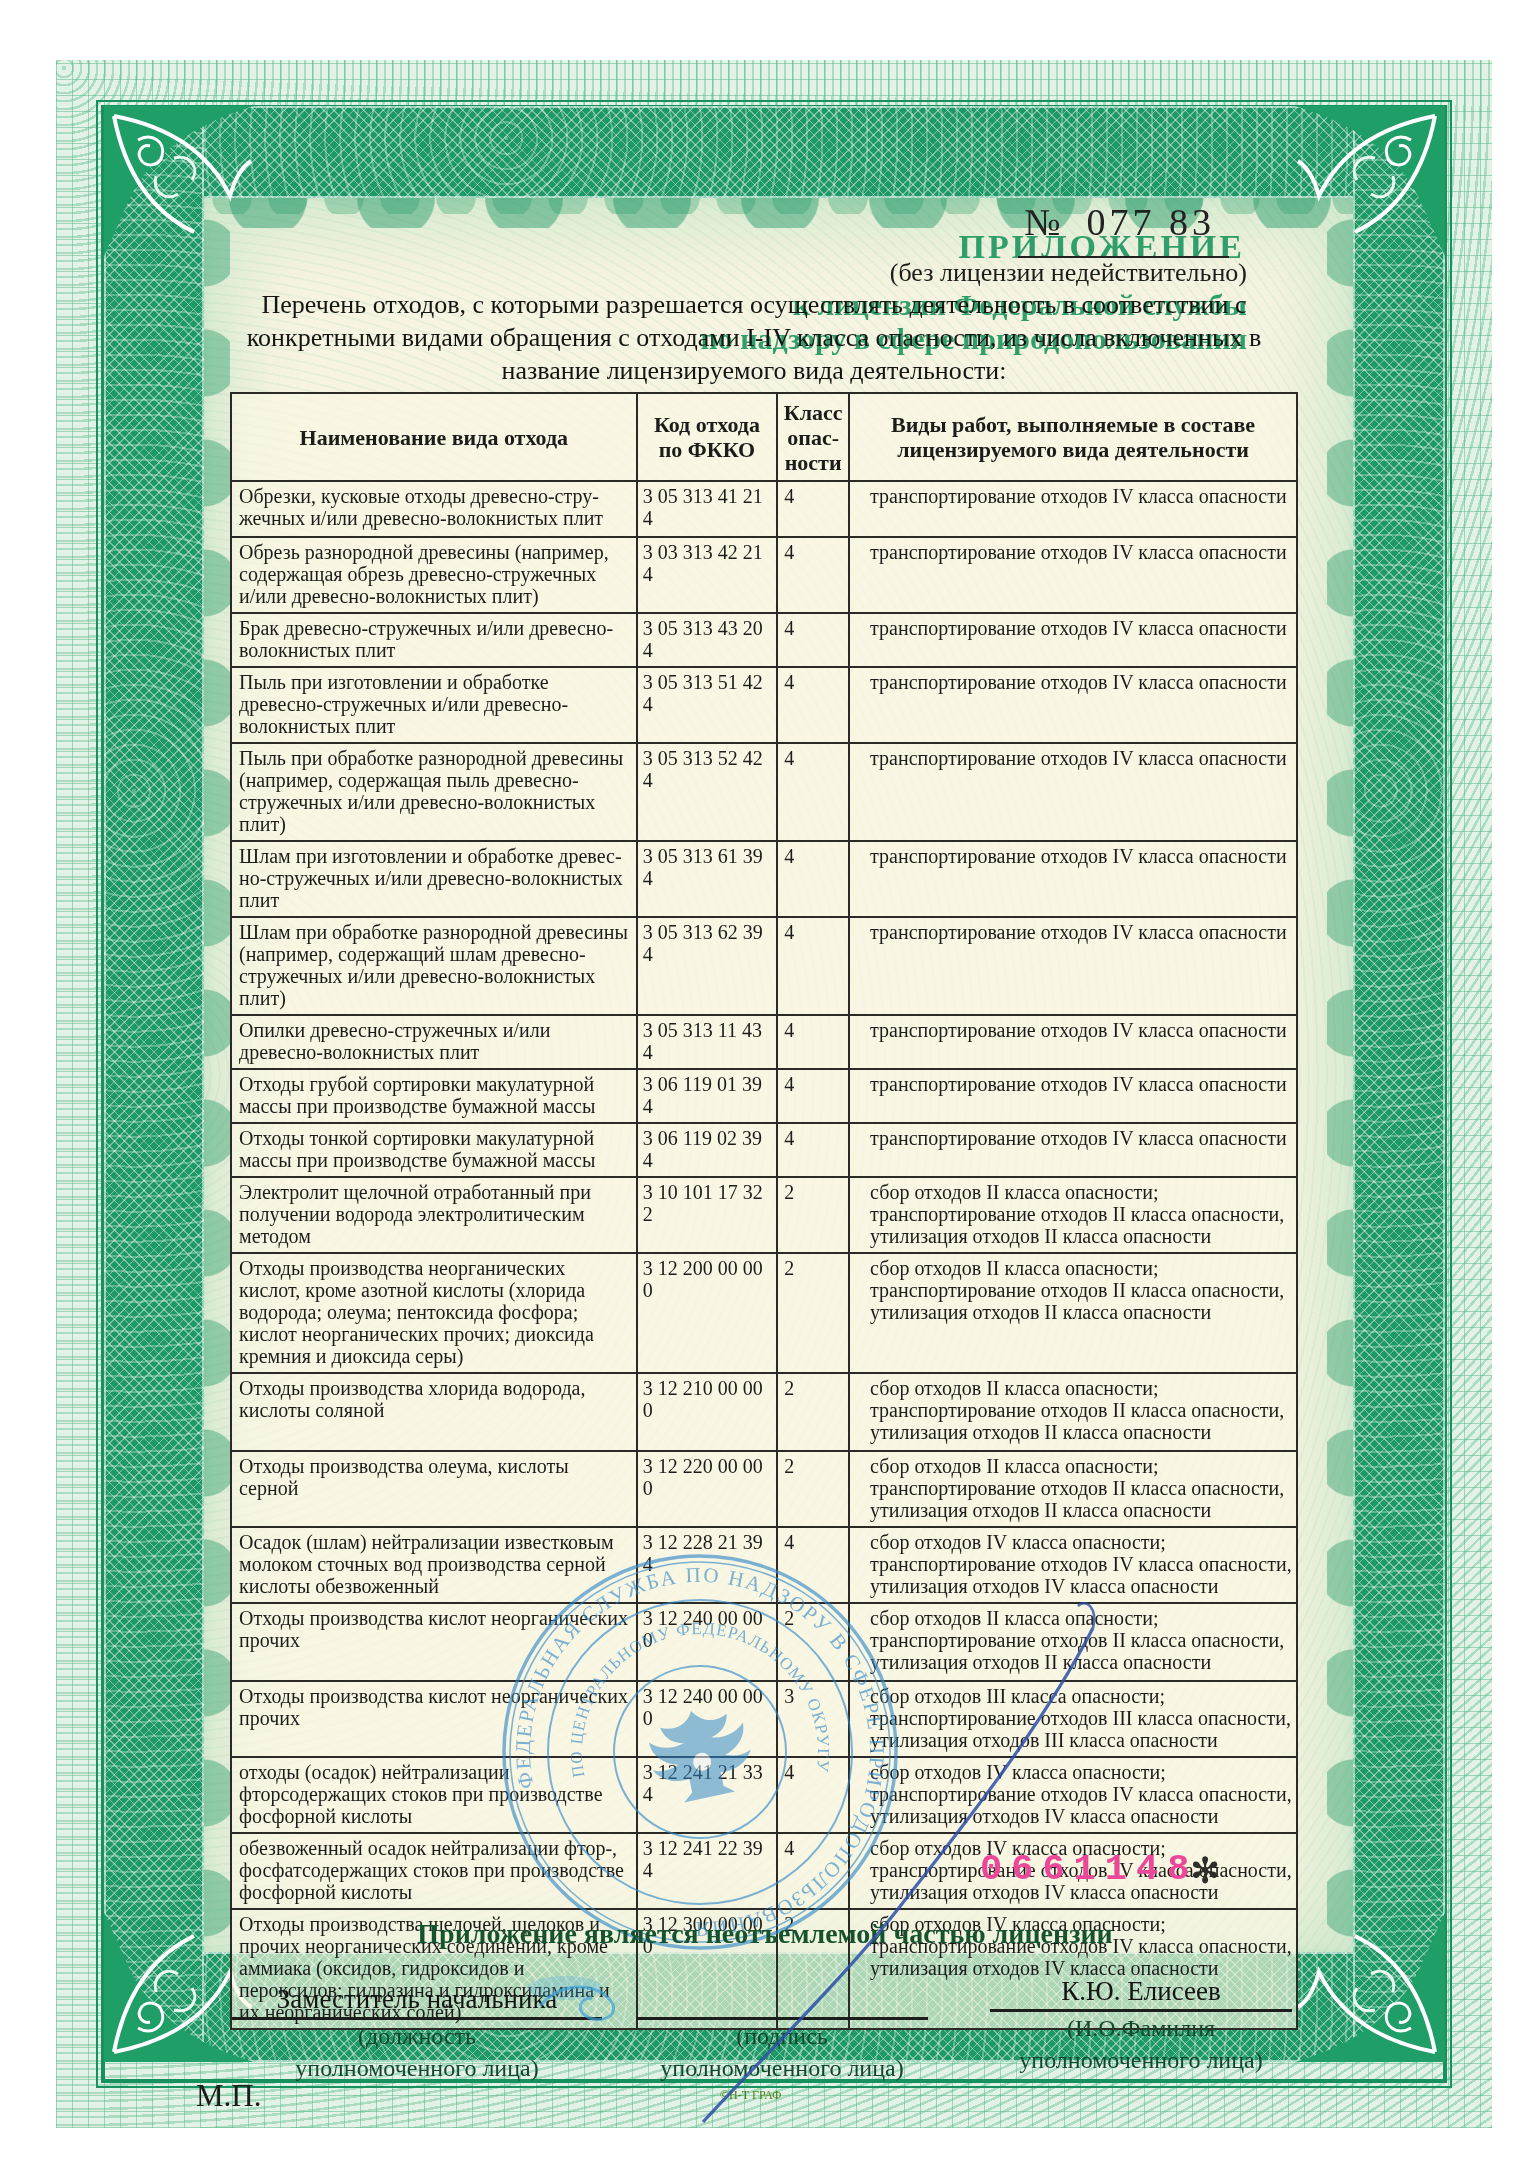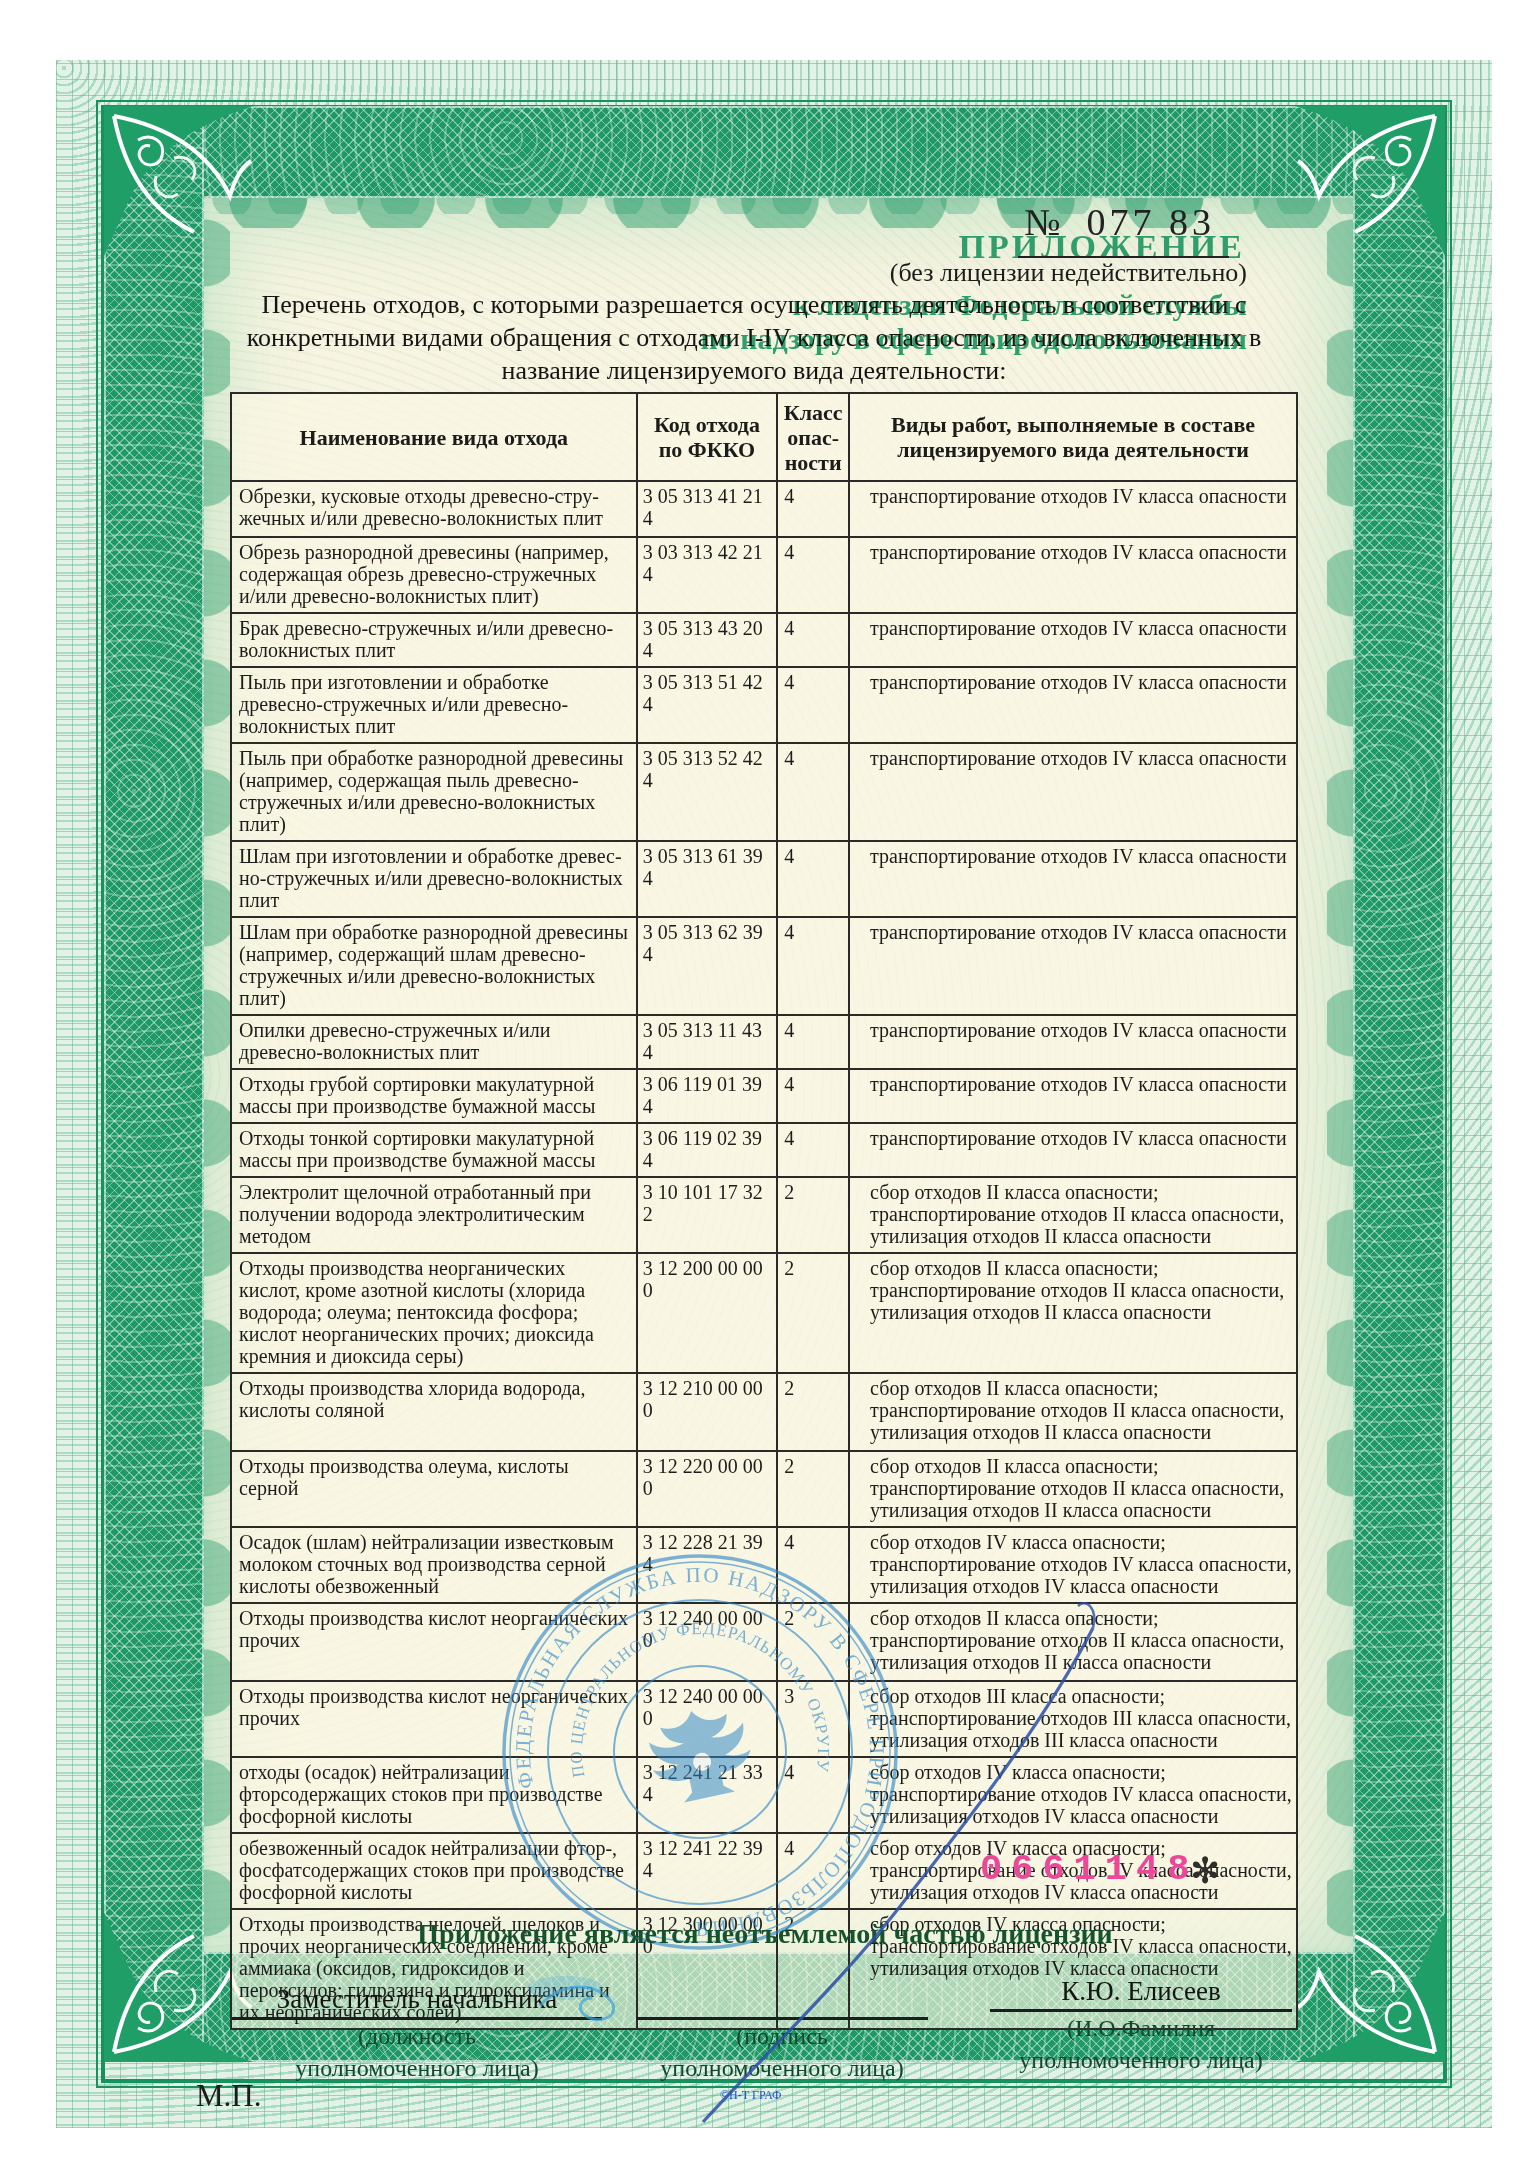--- a/index.html
+++ b/index.html
@@ -79,21 +79,21 @@
   .appendix-note{position:absolute;left:230px;top:1918px;width:1070px;z-index:6;text-align:center;
     color:#14532d;font-size:28px;font-weight:bold;}
   .sig-col{position:absolute;z-index:7;text-align:center;}
   .sig-line{border-bottom:3px solid #1d1d1b;}
   .sig-title{font-size:27px;color:#141412;padding-bottom:2px;white-space:nowrap;}
   .sig-label{font-size:24px;line-height:32px;color:#14462e;white-space:pre-line;}
   .sig-dolzh{left:232px;top:1984px;width:370px;}
   .sig-podp{left:636px;top:1984px;width:292px;}
   .sig-fio{left:990px;top:1976px;width:302px;}
   .mp{position:absolute;left:196px;top:2078px;z-index:7;font-size:31px;color:#1c1c1a;}
-  .printer-mark{position:absolute;left:720px;top:2088px;z-index:7;font-size:12px;color:#1d4ed8;}
+  .printer-mark{position:absolute;left:720px;top:2088px;z-index:7;font-size:12px;color:#4d7c0f;}
 
   .stamp{position:absolute;left:498px;top:1550px;width:404px;height:404px;z-index:5;opacity:.62;
     transform:rotate(-12deg);}
   .pen{position:absolute;left:0;top:0;width:1529px;height:2160px;z-index:8;pointer-events:none;}
 </style>
 </head>
 <body>
 
 <div class="page">
 

